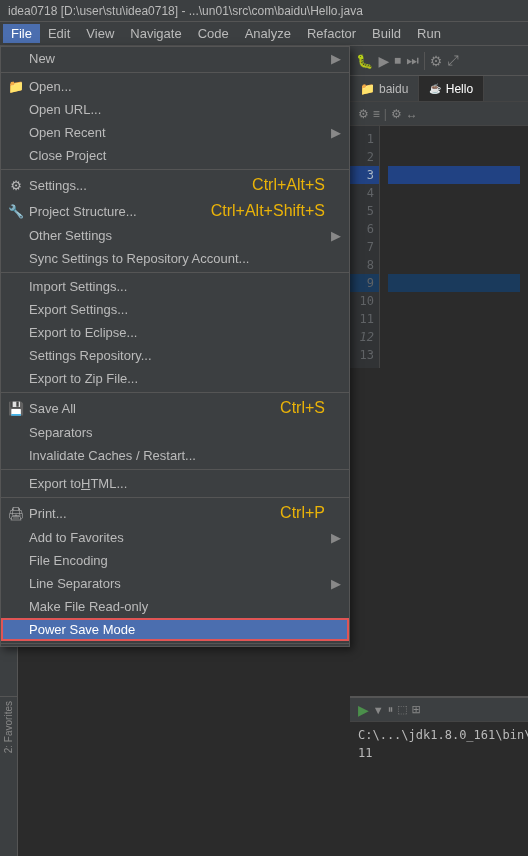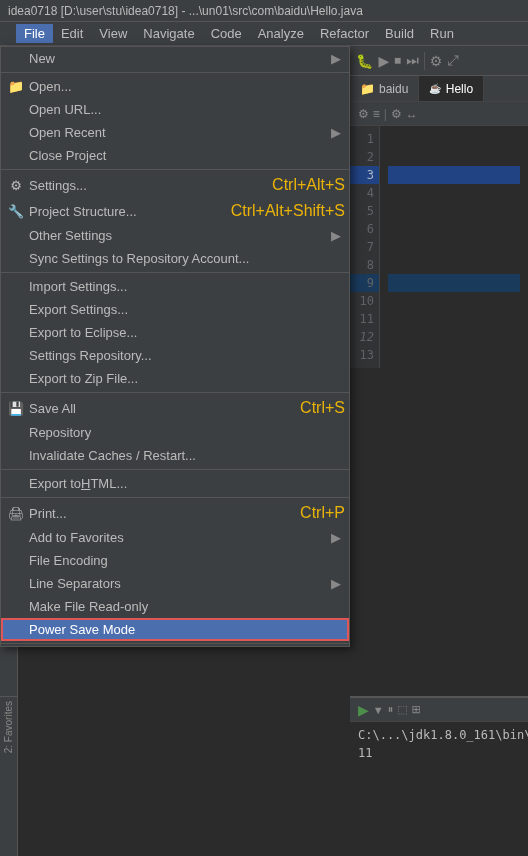--- a/index.html
+++ b/index.html
@@ -25,21 +25,21 @@
       color: #bbbbbb;
       border-bottom: 1px solid #555;
     }
 
     
     #menu-bar {
       background: #3c3f41;
       height: 24px;
       display: flex;
       align-items: center;
-      padding: 0 16px;
+      padding: 0 3px;
       border-bottom: 1px solid #555;
     }
     .menu-item {
       padding: 2px 8px;
       color: #bbbbbb;
       cursor: pointer;
       font-size: 13px;
     }
     .menu-item.active {
       background: #4b6eaf;
@@ -53,21 +53,21 @@
       left: 0;
       width: 350px;
       background: #3c3f41;
       border: 1px solid #555;
       z-index: 100;
       box-shadow: 3px 3px 8px rgba(0,0,0,0.5);
     }
     .dd-item {
       display: flex;
       align-items: center;
-      padding: 4px 4px 4px 28px;
+      padding: 4px 24px 4px 28px;
       color: #bbbbbb;
       font-size: 13px;
       cursor: pointer;
       position: relative;
       min-height: 22px;
     }
     .dd-item.active-highlight {
       background: #4b6eaf;
       color: #fff;
       outline: 2px solid #e05555;
@@ -157,21 +157,21 @@
   <div class="dd-item">Export Settings...</div>
   <div class="dd-item">Export to Eclipse...</div>
   <div class="dd-item">Settings Repository...</div>
   <div class="dd-item">Export to Zip File...</div>
   <div class="dd-separator"></div>
   <div class="dd-item">
     <span class="icon-area">💾</span>
     Save All
     <span class="shortcut">Ctrl+S</span>
   </div>
-  <div class="dd-item">Repository</div>
+  <div class="dd-item">Separators</div>
   <div class="dd-item">Invalidate Caches / Restart...</div>
   <div class="dd-separator"></div>
   <div class="dd-item">Export to <span class="underline">H</span>TML...</div>
   <div class="dd-separator"></div>
   <div class="dd-item">
     <span class="icon-area">🖨</span>
     Print...
     <span class="shortcut">Ctrl+P</span>
   </div>
   <div class="dd-item">

